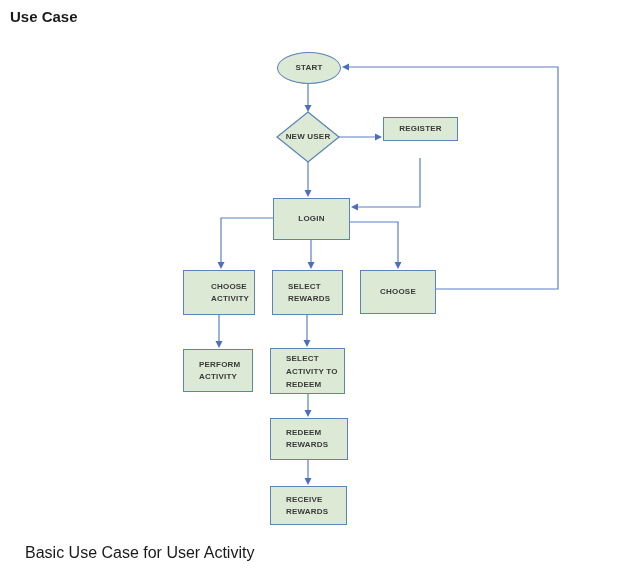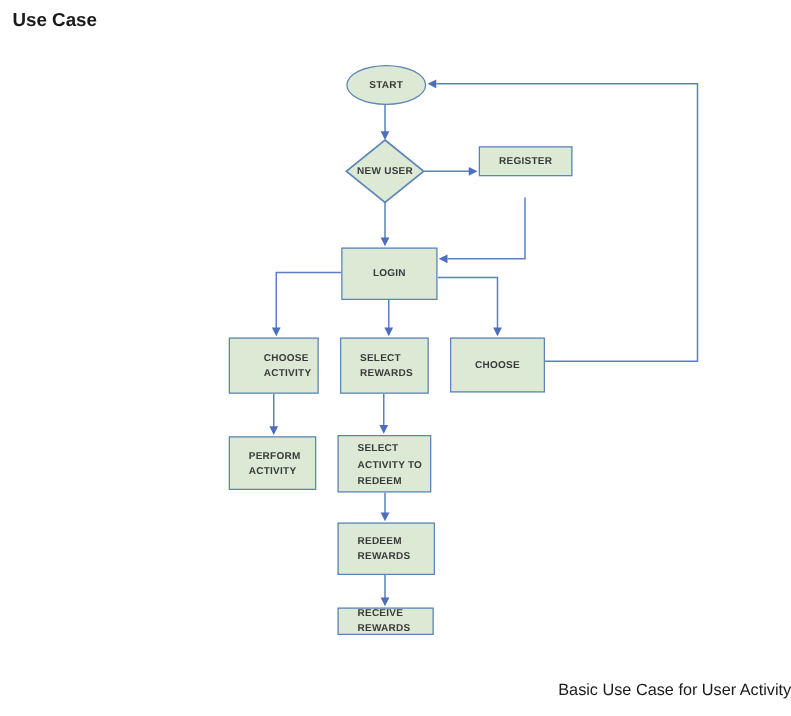--- a/index.html
+++ b/index.html
@@ -17,22 +17,22 @@
     top: 8px;
     font-size: 15px;
     font-weight: bold;
     color: var(--heading-text, #1a1a1a);
   }
   .caption {
     position: absolute;
     left: 25px;
     right: 0;
     top: 544px;
-    text-align: right;
-    font-size: 13px;
+    text-align: left;
+    font-size: 16px;
     font-weight: normal;
     color: var(--heading-text, #1a1a1a);
   }
   svg.edges {
     position: absolute;
     left: 0; top: 0;
   }
   .edge-line {
     stroke: var(--connector, #5b7fc4);
     stroke-width: 1.2;
@@ -201,21 +201,21 @@
     </span>
   </div>
 
   <div class="node multi" style="left:270px; top:418px; width:78px; height:42px; padding-left:15px;">
     <span>
       <span class="line">REDEEM</span>
       <span class="line">REWARDS</span>
     </span>
   </div>
 
-  <div class="node multi" style="left:270px; top:486px; width:77px; height:22px; ">
+  <div class="node multi" style="left:270px; top:486px; width:77px; height:39px; ">
     <span>
       <span class="line">RECEIVE</span>
       <span class="line">REWARDS</span>
     </span>
   </div>
 
   <div class="caption">Basic Use Case for User Activity</div>
 
 </div>
 

